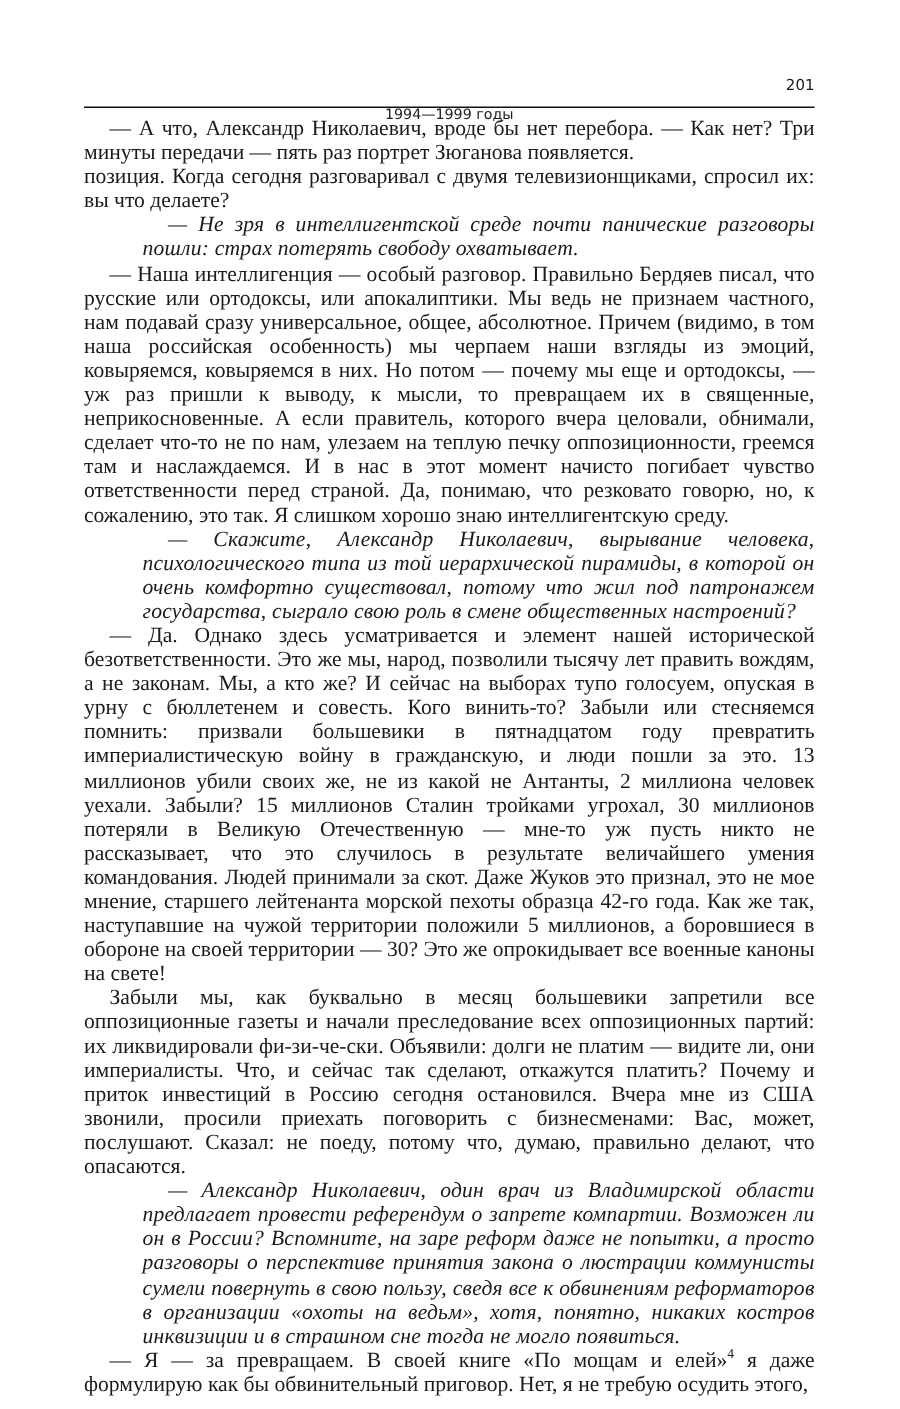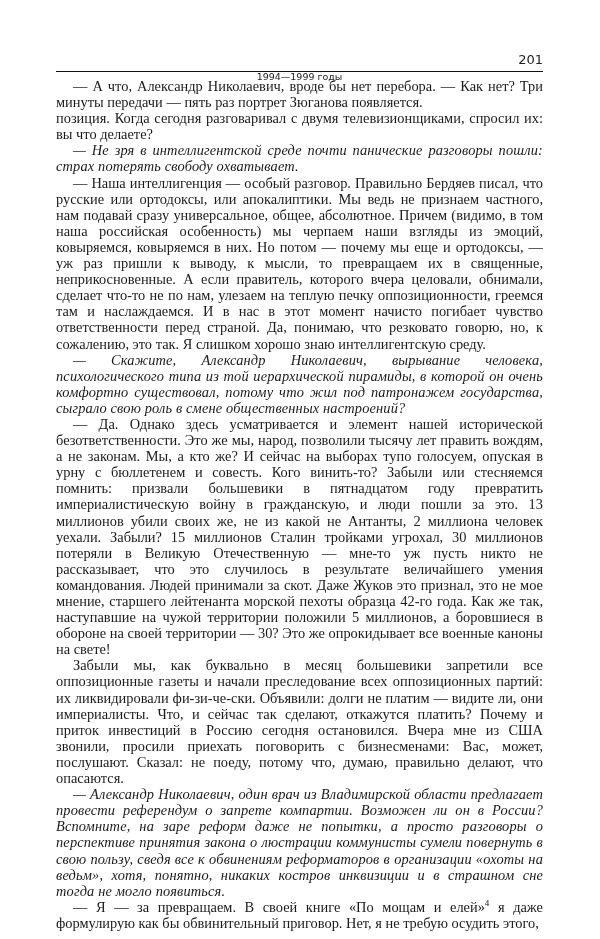--- a/index.html
+++ b/index.html
@@ -12,33 +12,33 @@
     position: relative; height: 19px;
     border-bottom: 1.5px solid #111;
     font-family: "DejaVu Sans", sans-serif;
   }
   .rh-title {
     position: absolute; left: 0; right: 0; top: 19px; text-align: center;
     font-size: 9.5px; color: #222;
   }
   .rh-page {
     position: absolute; right: 0; top: 0px;
-    font-size: 13px; color: #222;
+    font-size: 10px; color: #222;
   }
   .body {
     margin-top: 6px;
     font-family: "Liberation Serif", serif;
     font-size: 14.4px;
     line-height: 16.1px;
     text-align: justify;
     hyphens: manual;
   }
   .p { margin: 0; text-indent: 17px; }
   .p.noindent { text-indent: 0; }
-  .p.q { font-style: italic; letter-spacing: 0.15px; }
+  .p.q { font-style: italic; letter-spacing: 0.15px; margin-left: 39px; }
   sup { font-size: 9px; line-height: 0; vertical-align: super; }
 </style>
 </head>
 <body>
 
 <div class="page">
   <div class="running-head">
     <span class="rh-title">1994—1999 годы</span>
     <span class="rh-page">201</span>
   </div>

